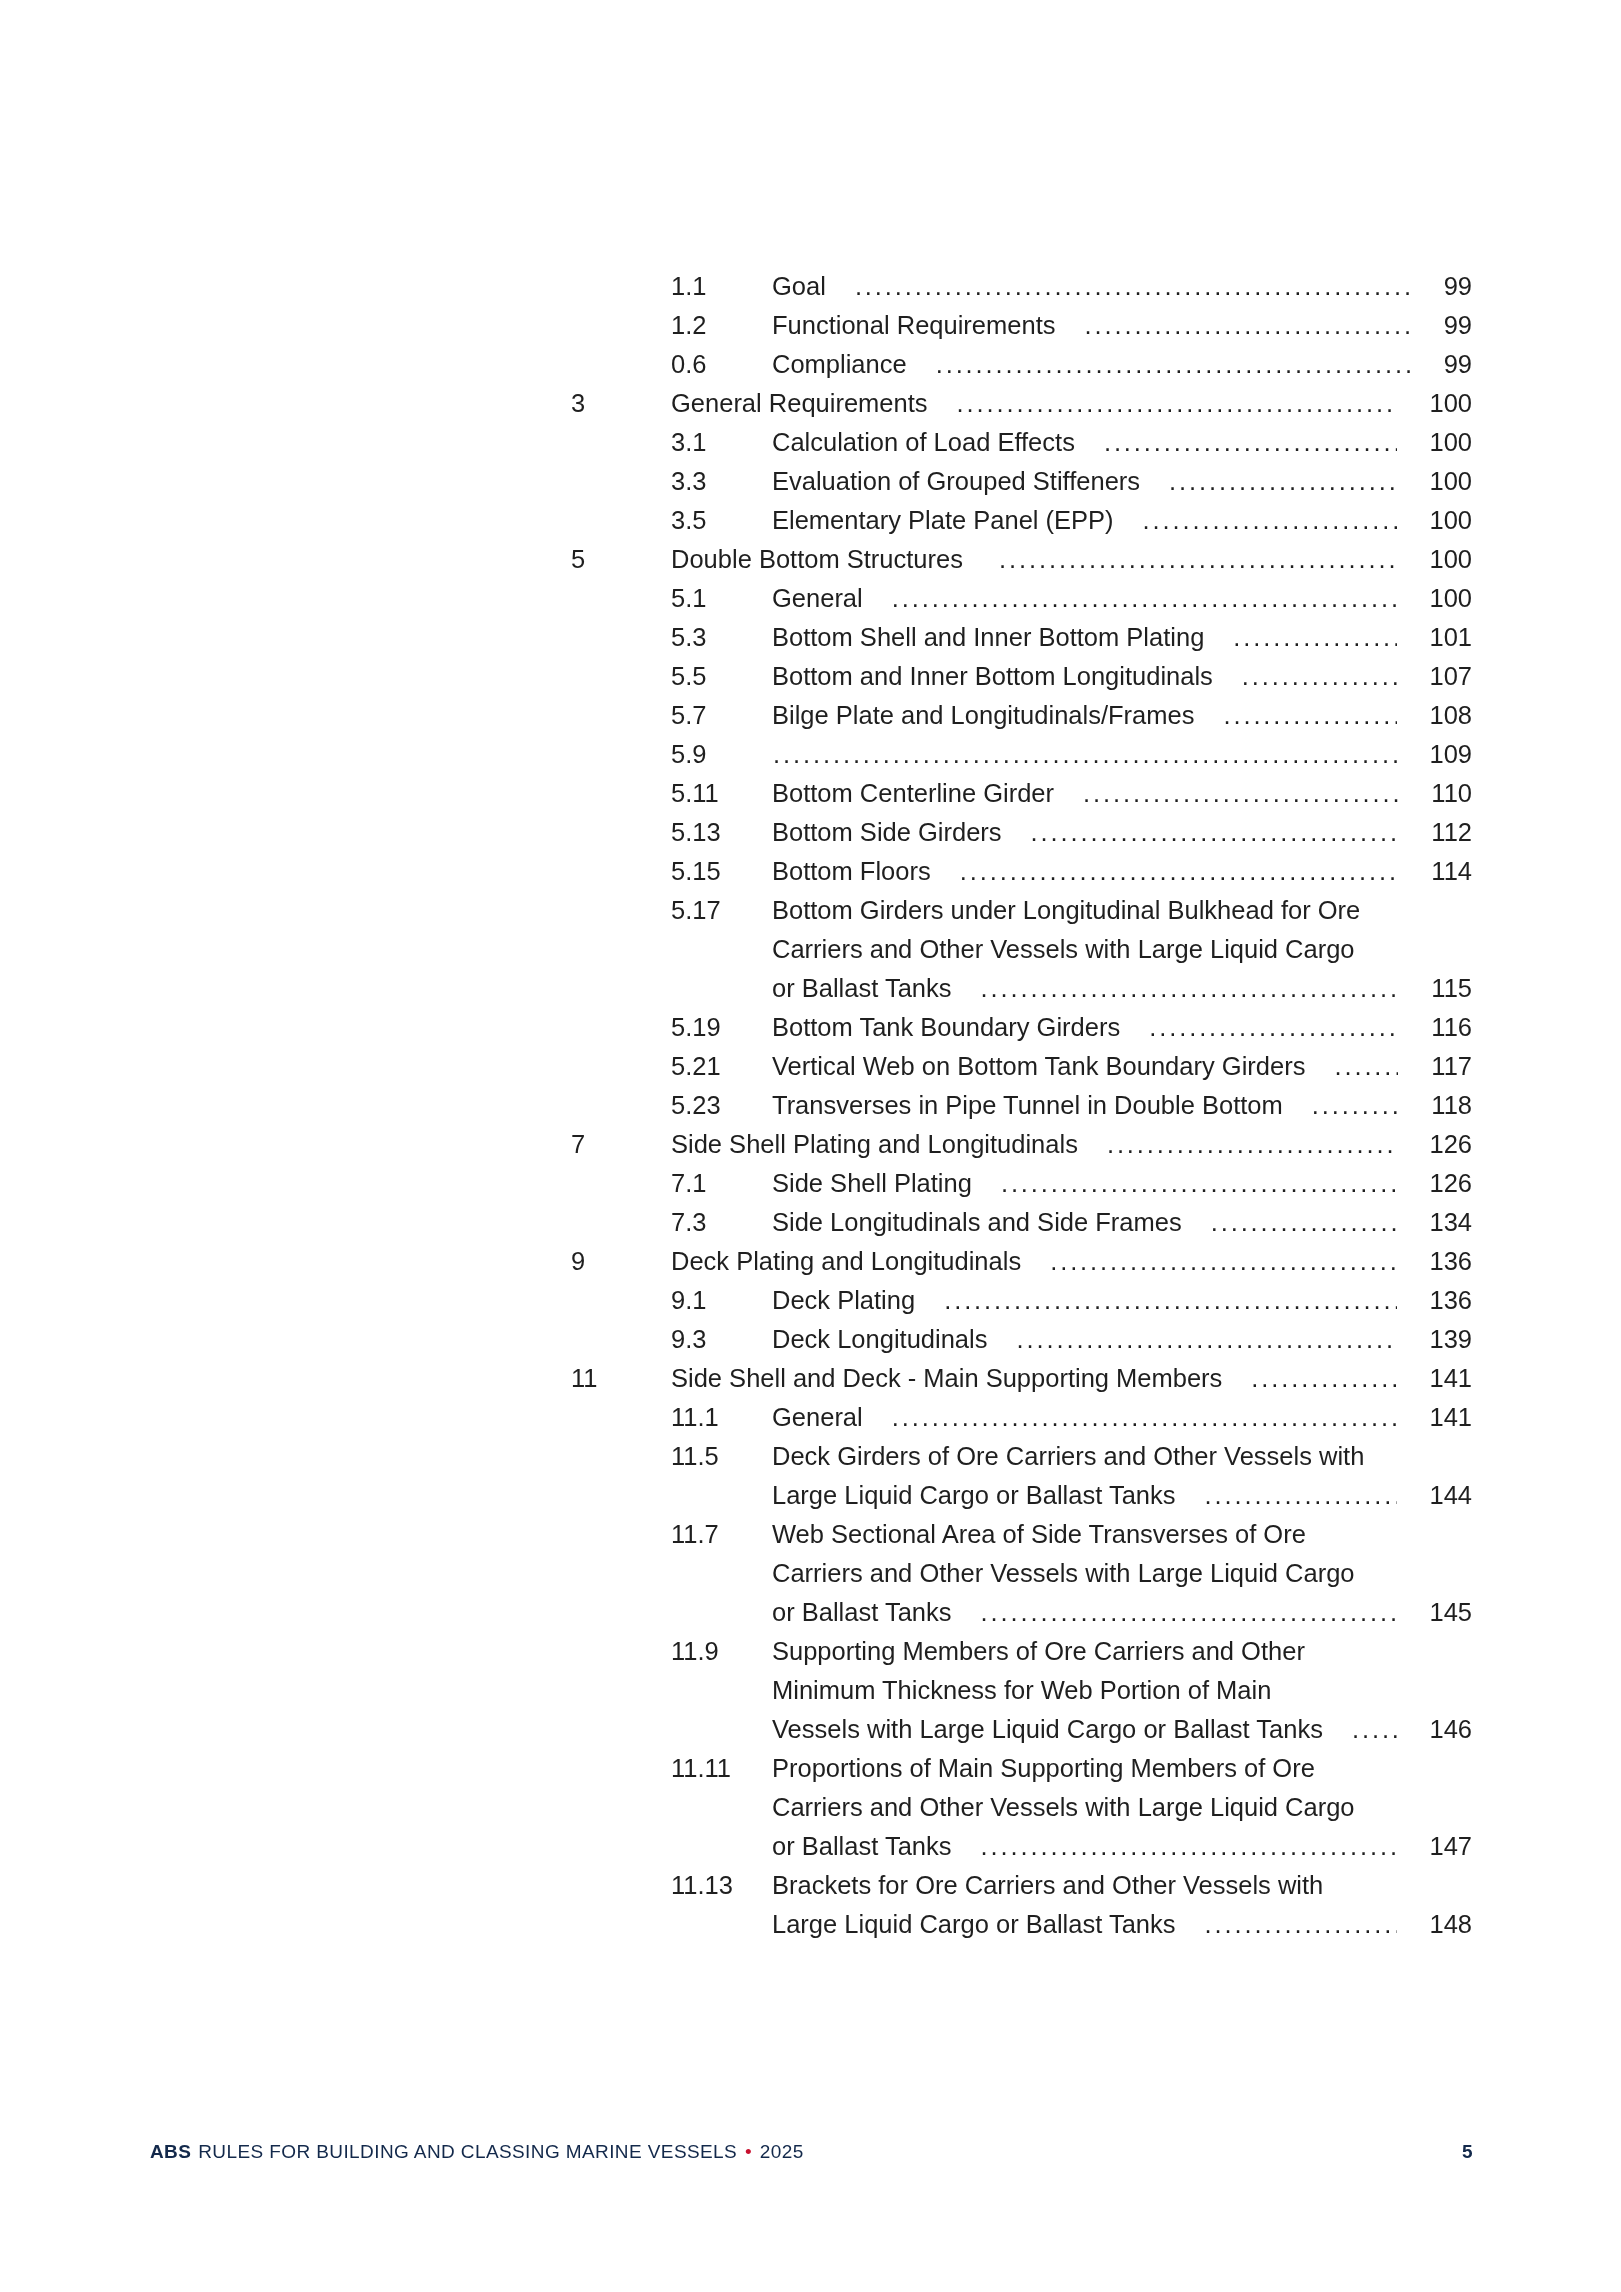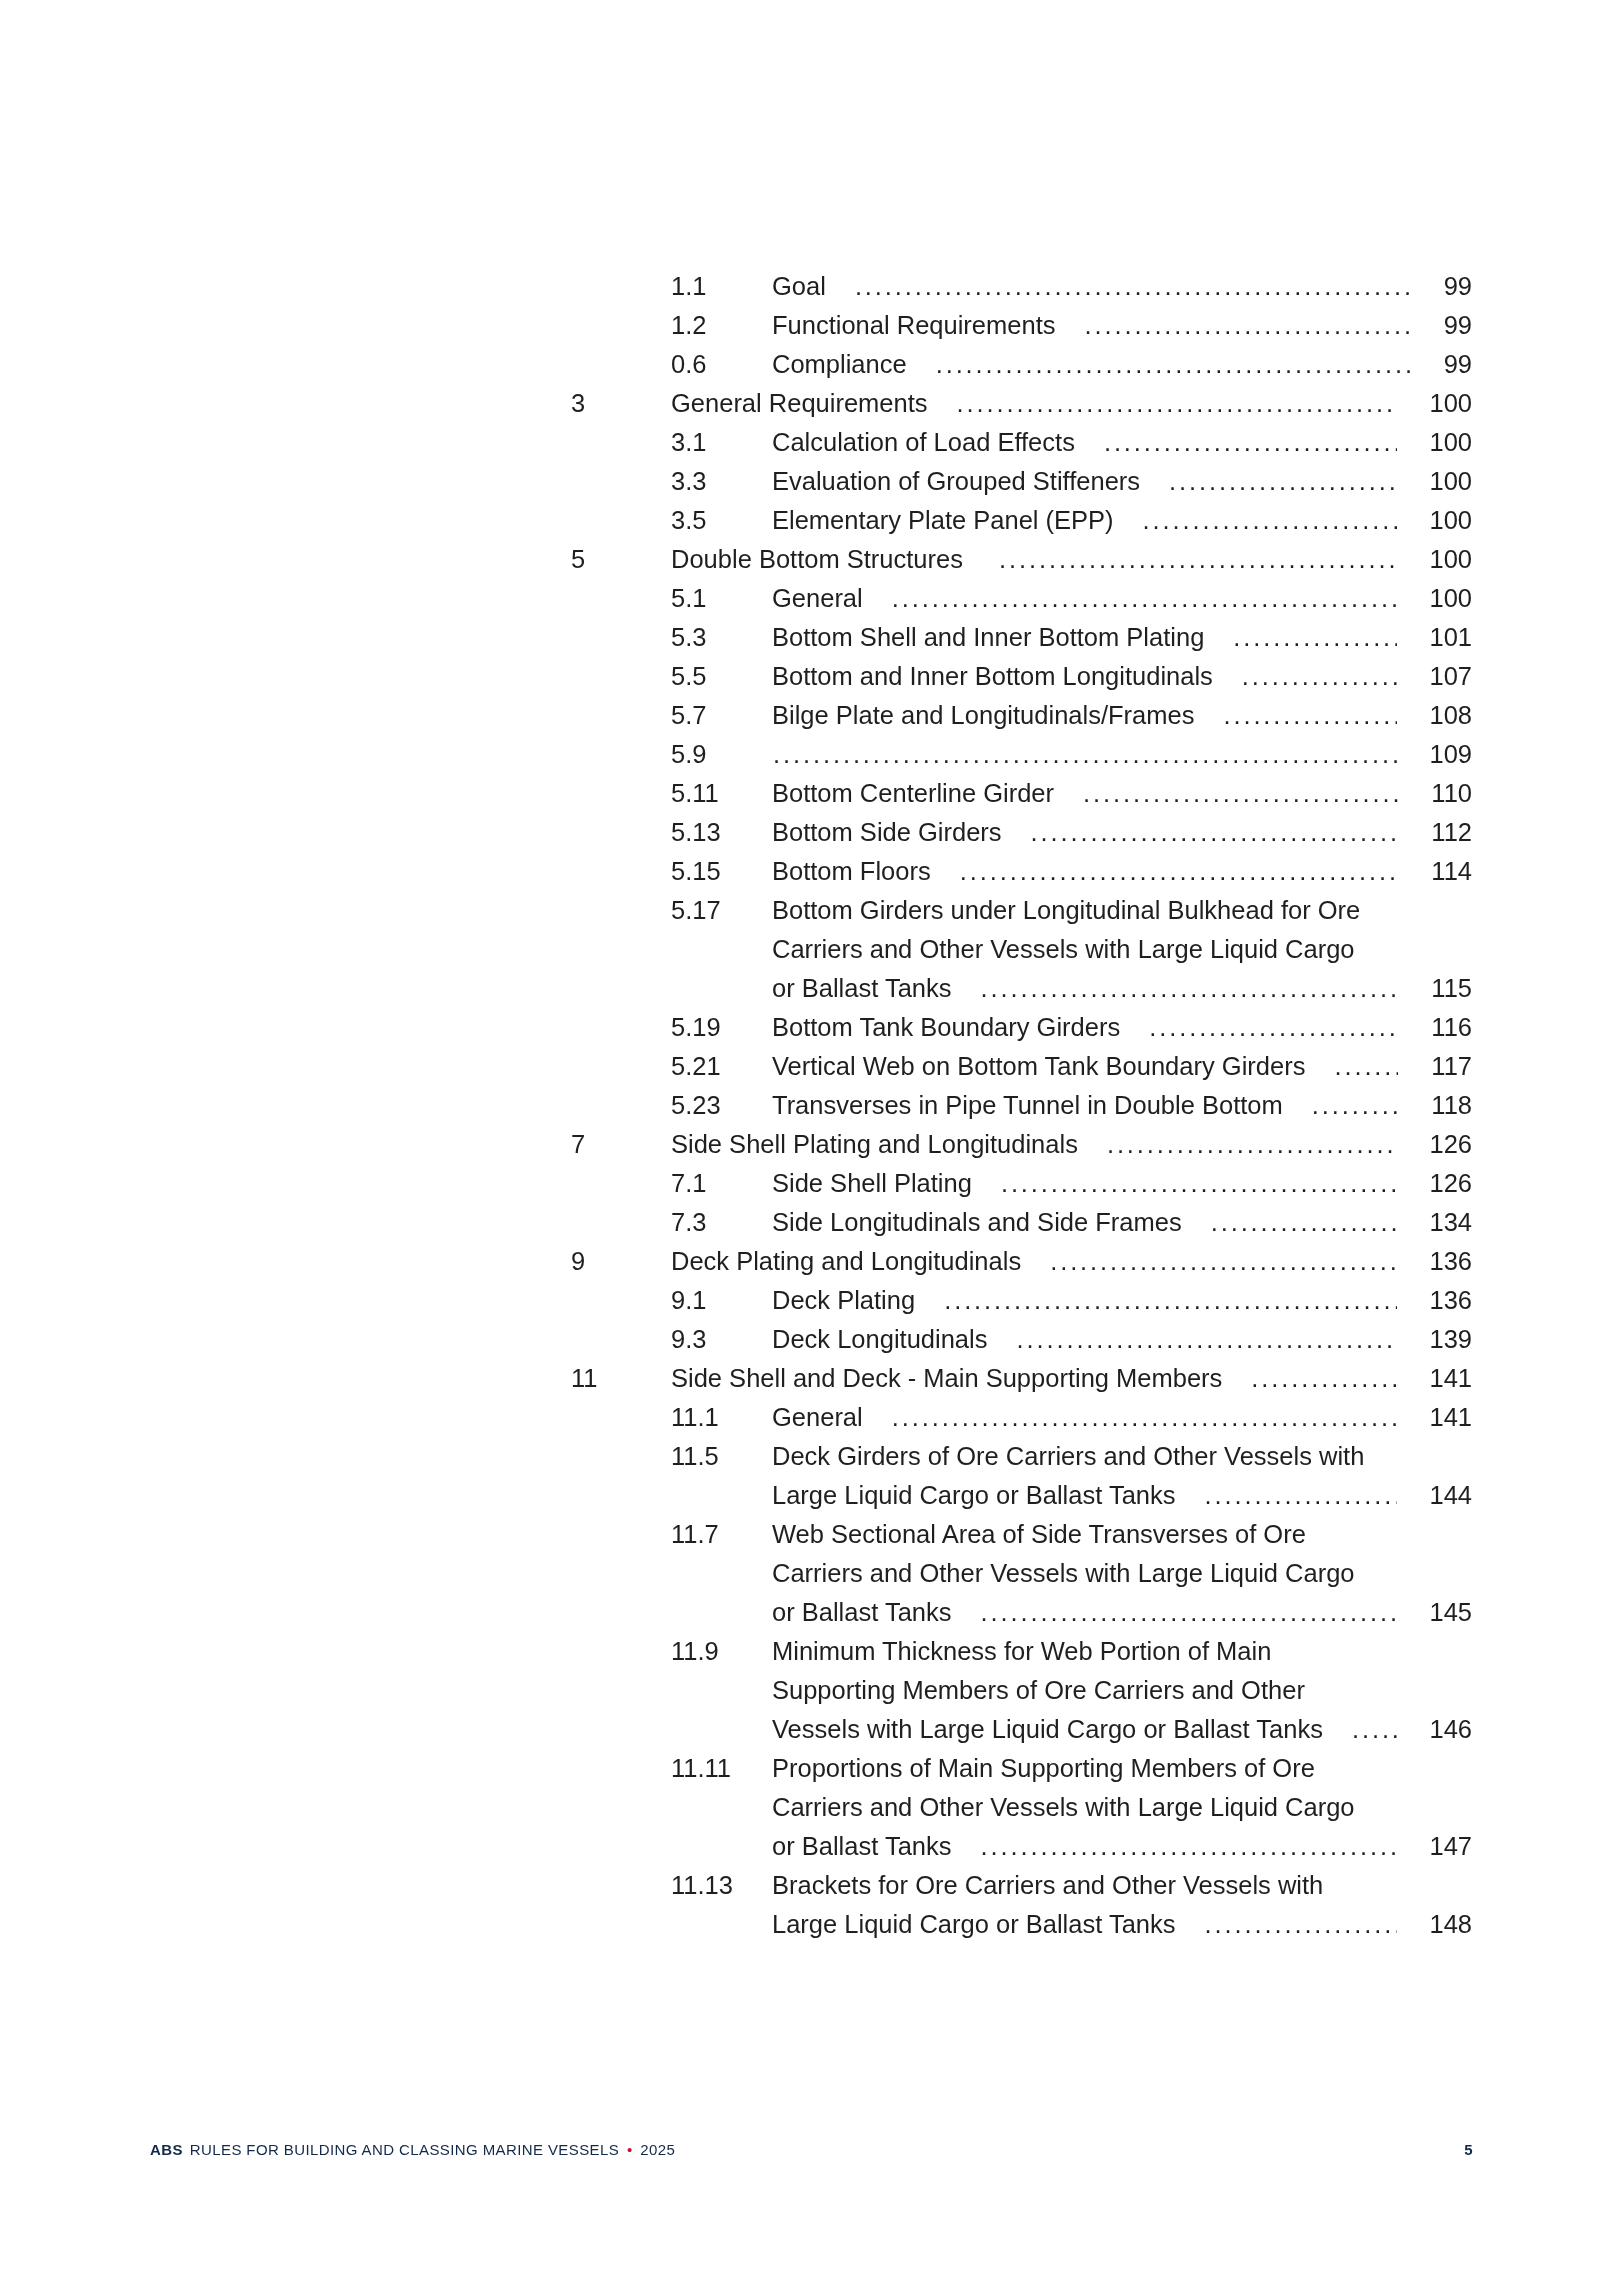--- a/index.html
+++ b/index.html
@@ -45,21 +45,21 @@
     content:"....................................................................................................................................................";
   }
   .pg{flex:0 0 auto;margin-left:2px;}
   .footer{
     position:absolute;
     left:150px;
     right:148px;
     top:2141px;
     display:flex;
     align-items:baseline;
-    font-size:15px;
+    font-size:19px;
     color:var(--navy);
     letter-spacing:0.4px;
   }
   .footer .brand{font-weight:bold;margin-right:6.9px;}
   .footer .sep{color:var(--red);margin:0 7.8px;}
   .footer .pagenum{margin-left:auto;font-weight:bold;}
 </style>
 </head>
 <body>
 
@@ -366,22 +366,22 @@
           <div class="line last">
             <span class="txt">or Ballast Tanks</span>
             <span class="leader"></span>
             <span class="pg">145</span>
           </div>
         </div>
       </div>
       <div class="entry level2">
         <span class="num">11.9</span>
         <div class="body">
+          <div class="line">Supporting Members of Ore Carriers and Other</div>
           <div class="line">Minimum Thickness for Web Portion of Main</div>
-          <div class="line">Supporting Members of Ore Carriers and Other</div>
           <div class="line last">
             <span class="txt">Vessels with Large Liquid Cargo or Ballast Tanks</span>
             <span class="leader"></span>
             <span class="pg">146</span>
           </div>
         </div>
       </div>
       <div class="entry level2">
         <span class="num">11.11</span>
         <div class="body">

